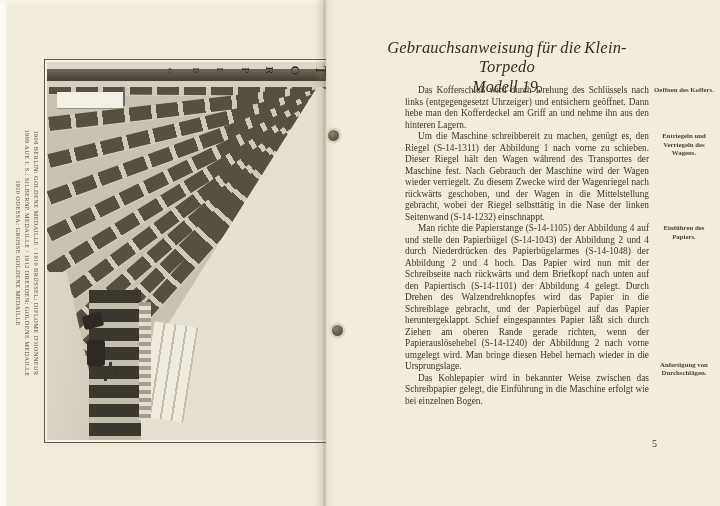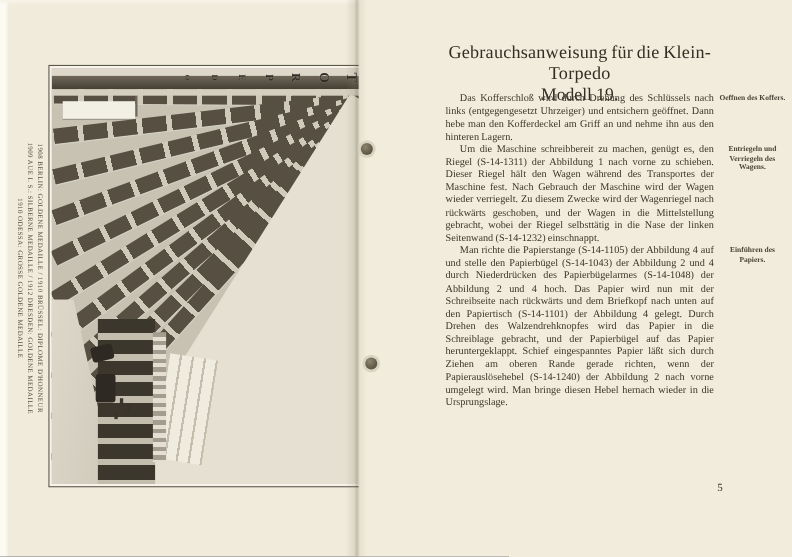--- a/index.html
+++ b/index.html
@@ -61,22 +61,22 @@
   .cornice-sky{position:absolute;left:0;top:0;width:283px;height:7px;background:#ddd8ca;}
   .cornice-dark{position:absolute;left:0;top:7px;width:283px;height:12px;
     background:linear-gradient(180deg,#6e6759,#453f34);}
   .cornice-light{position:absolute;left:0;top:19px;width:283px;height:6px;background:#d5cfc0;}
   .torpedo-sign{position:absolute;left:118px;top:-2px;width:160px;height:20px;
     display:flex;justify-content:space-between;align-items:center;z-index:5;}
   .sign-letter{display:inline-block;font-weight:bold;font-size:13px;color:#332e25;
     text-shadow:0 0 1px rgba(255,255,255,.4);line-height:1;}
 
   
-  .page-title{position:absolute;left:400px;top:38px;width:254px;text-align:center;
-    color:#332d23;}
+  .page-title{position:absolute;left:380px;top:38px;width:254px;text-align:center;
+    color:#332d23;font-style:italic;}
   .title-l1{font-size:16.5px;line-height:19px;letter-spacing:.2px;word-spacing:-1px;}
   .title-l2{font-size:16px;line-height:18px;margin-top:2px;}
   .body-text{position:absolute;left:405px;top:85px;width:244px;
     font-size:9.3px;line-height:11.5px;text-align:justify;color:#3c362a;}
   .para{position:relative;text-indent:13px;word-spacing:-.2px;}
   .note{position:absolute;left:249px;top:1px;width:60px;text-indent:0;
     font-size:6.8px;line-height:8.5px;font-weight:bold;text-align:center;
     color:#4a4437;word-spacing:normal;}
   .note.raised{top:-12px;}
   .page-number{position:absolute;left:652px;top:438px;font-size:10px;color:#3d382e;}
@@ -153,17 +153,21 @@
       <span class="note">Oeffnen des Koffers.</span>
     </div>
     <div class="para">
       <span>Um die Maschine schreibbereit zu machen, genügt es, den Riegel (S-14-1311) der Abbildung 1 nach vorne zu schieben. Dieser Riegel hält den Wagen während des Transportes der Maschine fest. Nach Gebrauch der Maschine wird der Wagen wieder verriegelt. Zu diesem Zwecke wird der Wagenriegel nach rückwärts geschoben, und der Wagen in die Mittelstellung gebracht, wobei der Riegel selbsttätig in die Nase der linken Seitenwand (S-14-1232) einschnappt.</span>
       <span class="note">Entriegeln und Verriegeln des Wagens.</span>
     </div>
     <div class="para">
       <span>Man richte die Papierstange (S-14-1105) der Abbildung 4 auf und stelle den Papierbügel (S-14-1043) der Abbildung 2 und 4 durch Niederdrücken des Papierbügelarmes (S-14-1048) der Abbildung 2 und 4 hoch. Das Papier wird nun mit der Schreibseite nach rückwärts und dem Briefkopf nach unten auf den Papiertisch (S-14-1101) der Abbildung 4 gelegt. Durch Drehen des Walzendrehknopfes wird das Papier in die Schreiblage gebracht, und der Papierbügel auf das Papier heruntergeklappt. Schief eingespanntes Papier läßt sich durch Ziehen am oberen Rande gerade richten, wenn der Papierauslösehebel (S-14-1240) der Abbildung 2 nach vorne umgelegt wird. Man bringe diesen Hebel hernach wieder in die Ursprungslage.</span>
       <span class="note">Einführen des Papiers.</span>
     </div>
+    <div class="para">
+      <span>Das Kohlepapier wird in bekannter Weise zwischen das Schreibpapier gelegt, die Einführung in die Maschine erfolgt wie bei einzelnen Bogen.</span>
+      <span class="note raised">Anfertigung von Durchschlägen.</span>
+    </div>
   </div>
 
   <div class="page-number">5</div>
 
 </div>
 
 </body></html>

